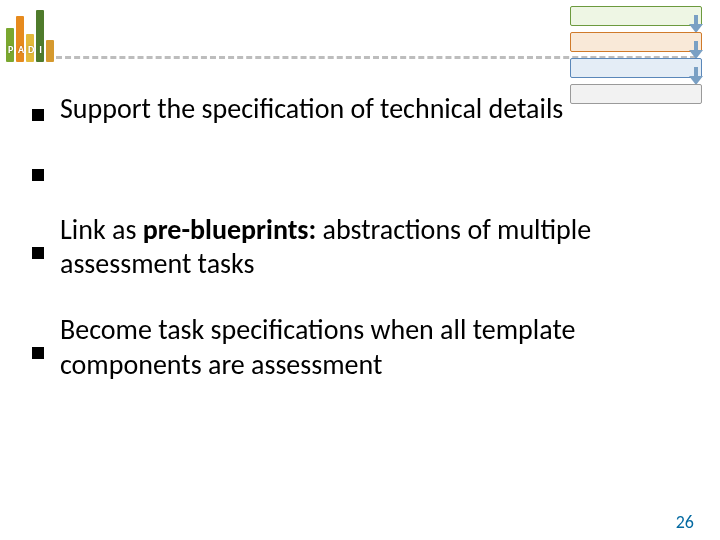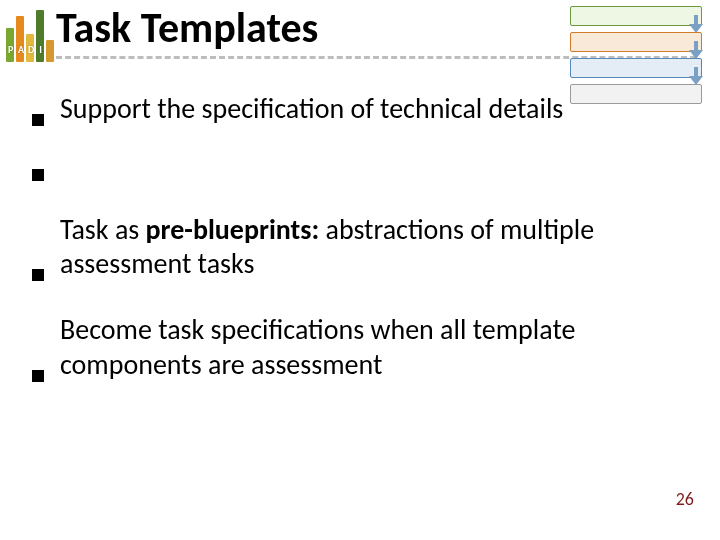--- a/index.html
+++ b/index.html
@@ -127,43 +127,43 @@
 
   
   .bullets {
     position: absolute;
     left: 32px;
     top: 92px;
     width: 640px;
   }
   .item {
     display: flex;
-    align-items: flex-end;
+    align-items: center;
     font-size: 28px;
     line-height: 1.22;
     margin-bottom: 32px;
   }
   .item .mark {
     width: 12px;
     height: 12px;
     background: #000;
     margin-top: 11px;
     margin-right: 16px;
     flex: none;
   }
   .item .text {}
   .item .text b { font-weight: 700; }
 
   
   .pagenum {
     position: absolute;
     right: 26px;
-    bottom: 30px;
+    bottom: 7px;
     font-size: 18px;
-    color: #7f1d1d;
+    color: #0369a1;
     font-family: Calibri, sans-serif;
   }
 </style>
 </head>
 <body>
 
 <div class="slide">
 
   <div class="logo">
     <div class="bars">
@@ -174,21 +174,20 @@
       <div class="bar b5"></div>
     </div>
     <div class="label">
       <span>P</span>
       <span>A</span>
       <span>D</span>
       <span>I</span>
     </div>
   </div>
 
-  <div class="title">Task Templates</div>
   <div class="rule"></div>
 
   <div class="boxes">
     <div class="box green">
         <div class="arrow"></div>
       </div>
     <div class="box orange">
         <div class="arrow"></div>
       </div>
     <div class="box blue">
@@ -200,21 +199,21 @@
   <div class="bullets">
     <div class="item">
       <div class="mark"></div>
       <div class="text"><span>Support the specification of technical details</span><b></b><span></span></div>
     </div>
     <div class="item">
       <div class="mark"></div>
     </div>
     <div class="item">
       <div class="mark"></div>
-      <div class="text"><span>Task as </span><b>pre-blueprints:</b><span> abstractions of multiple assessment tasks</span></div>
+      <div class="text"><span>Link as </span><b>pre-blueprints:</b><span> abstractions of multiple assessment tasks</span></div>
     </div>
     <div class="item">
       <div class="mark"></div>
       <div class="text"><span>Become task specifications when all template components are assessment</span><b></b><span></span></div>
     </div>
   </div>
 
   <div class="pagenum">26</div>
 
 </div>

